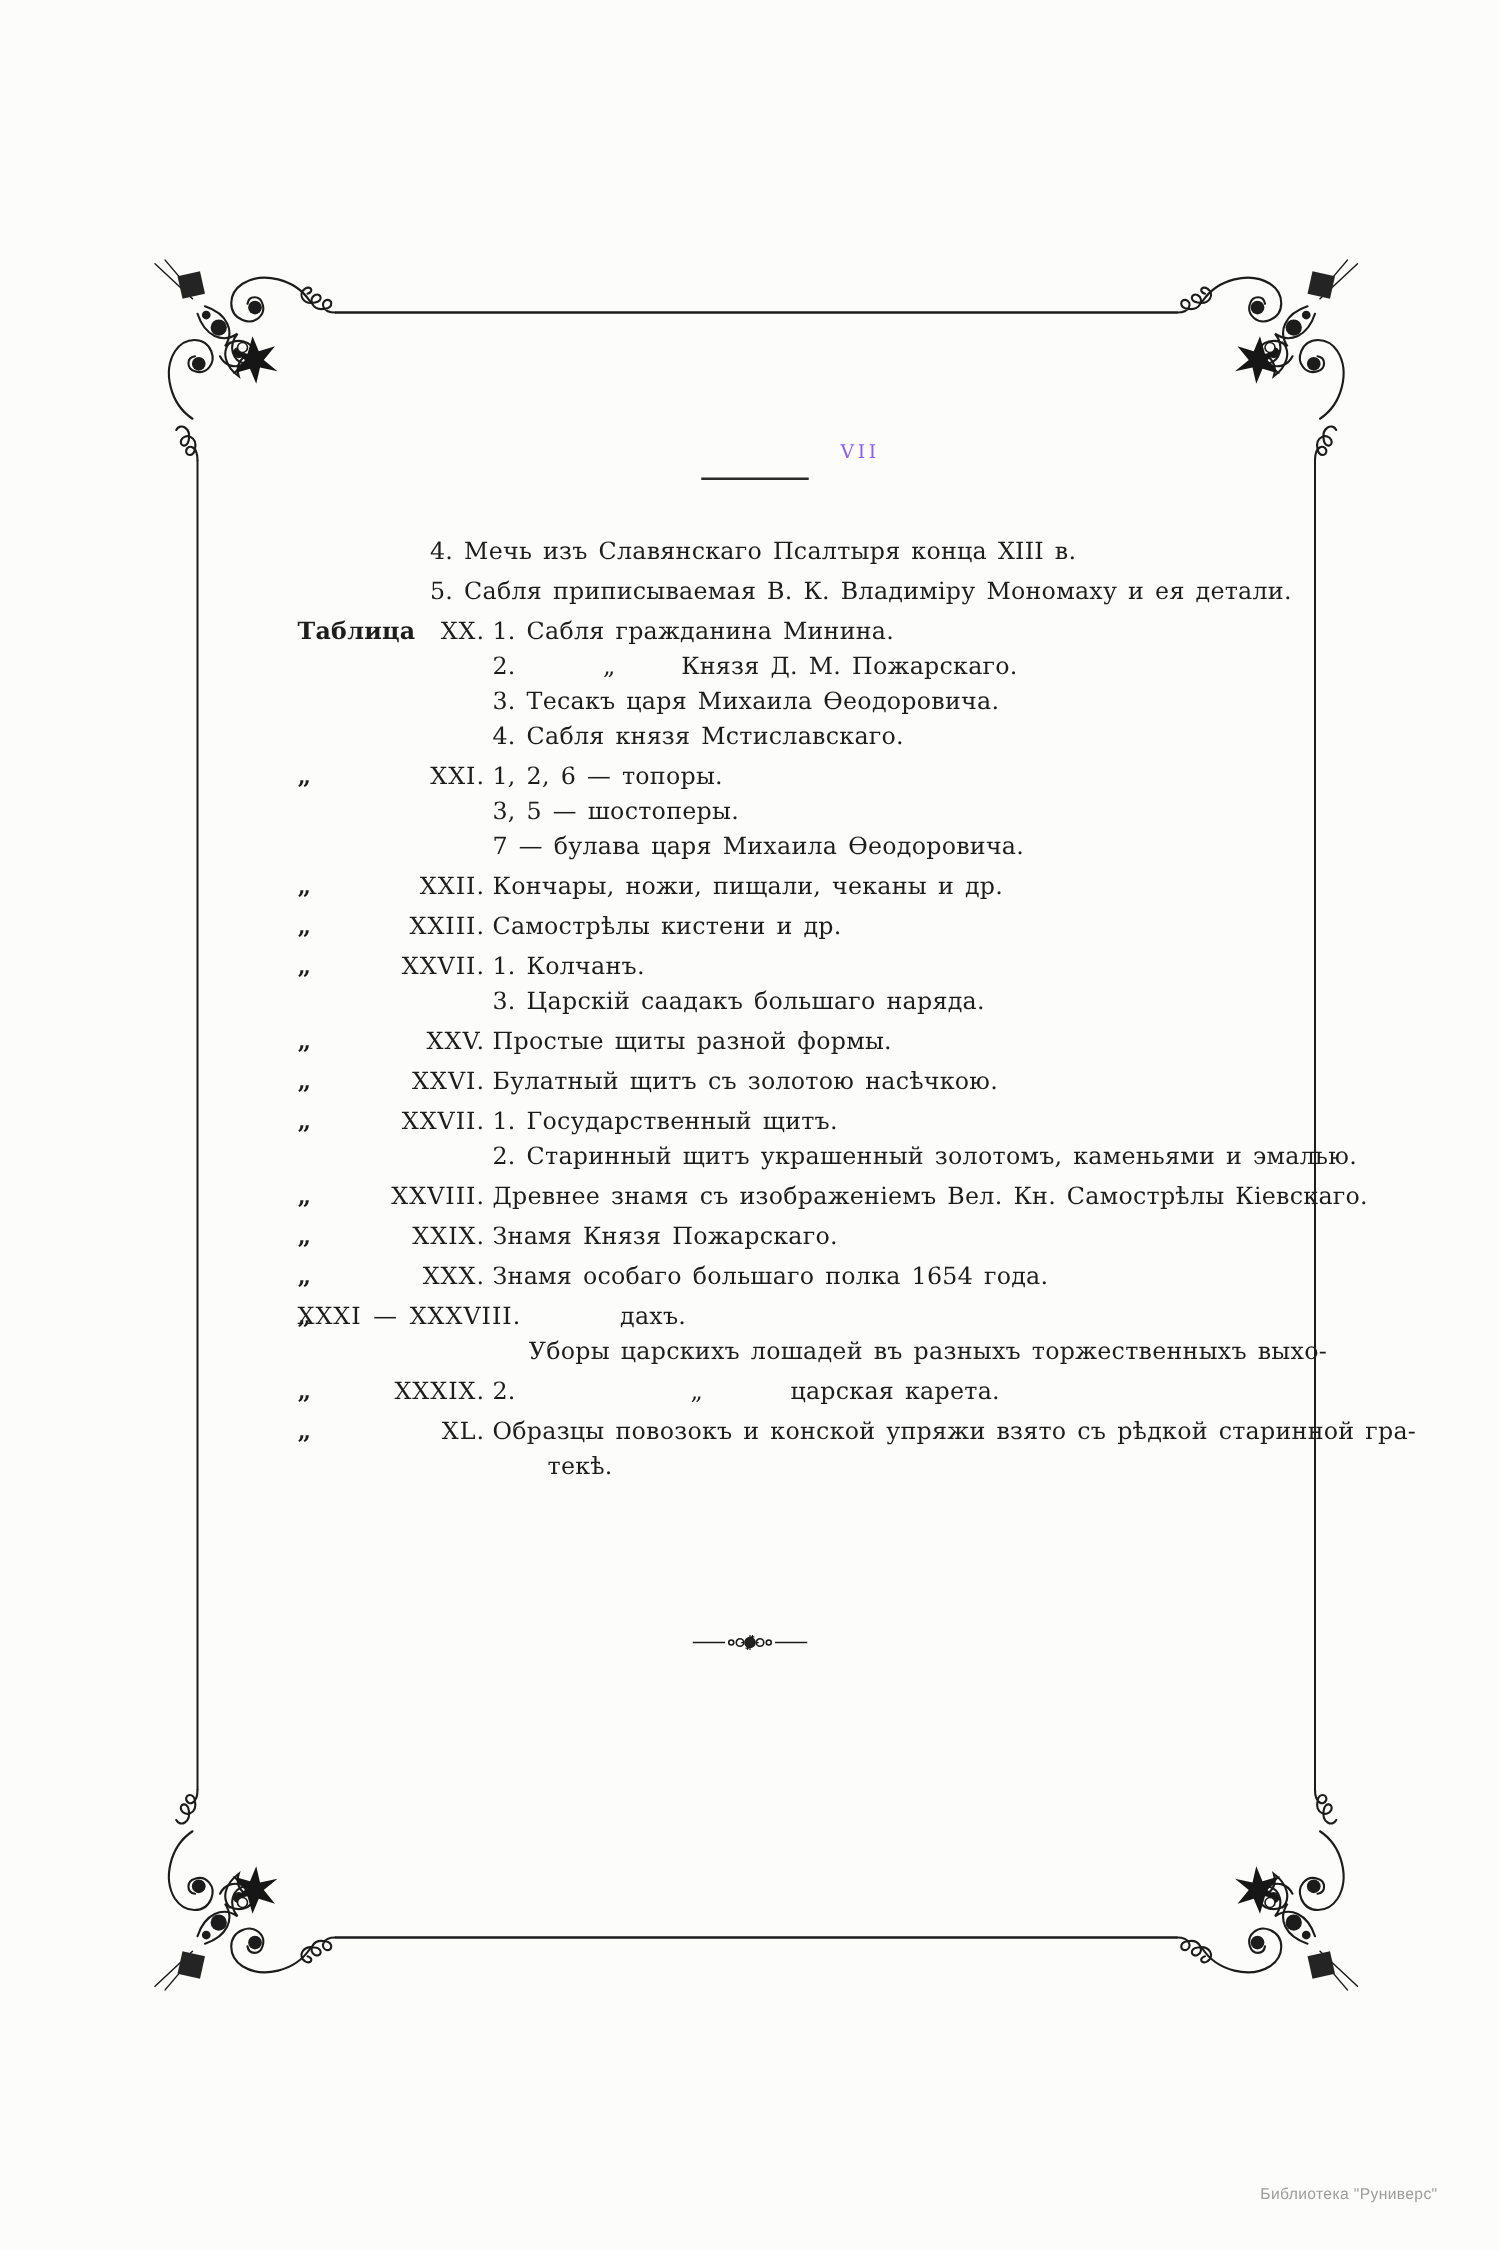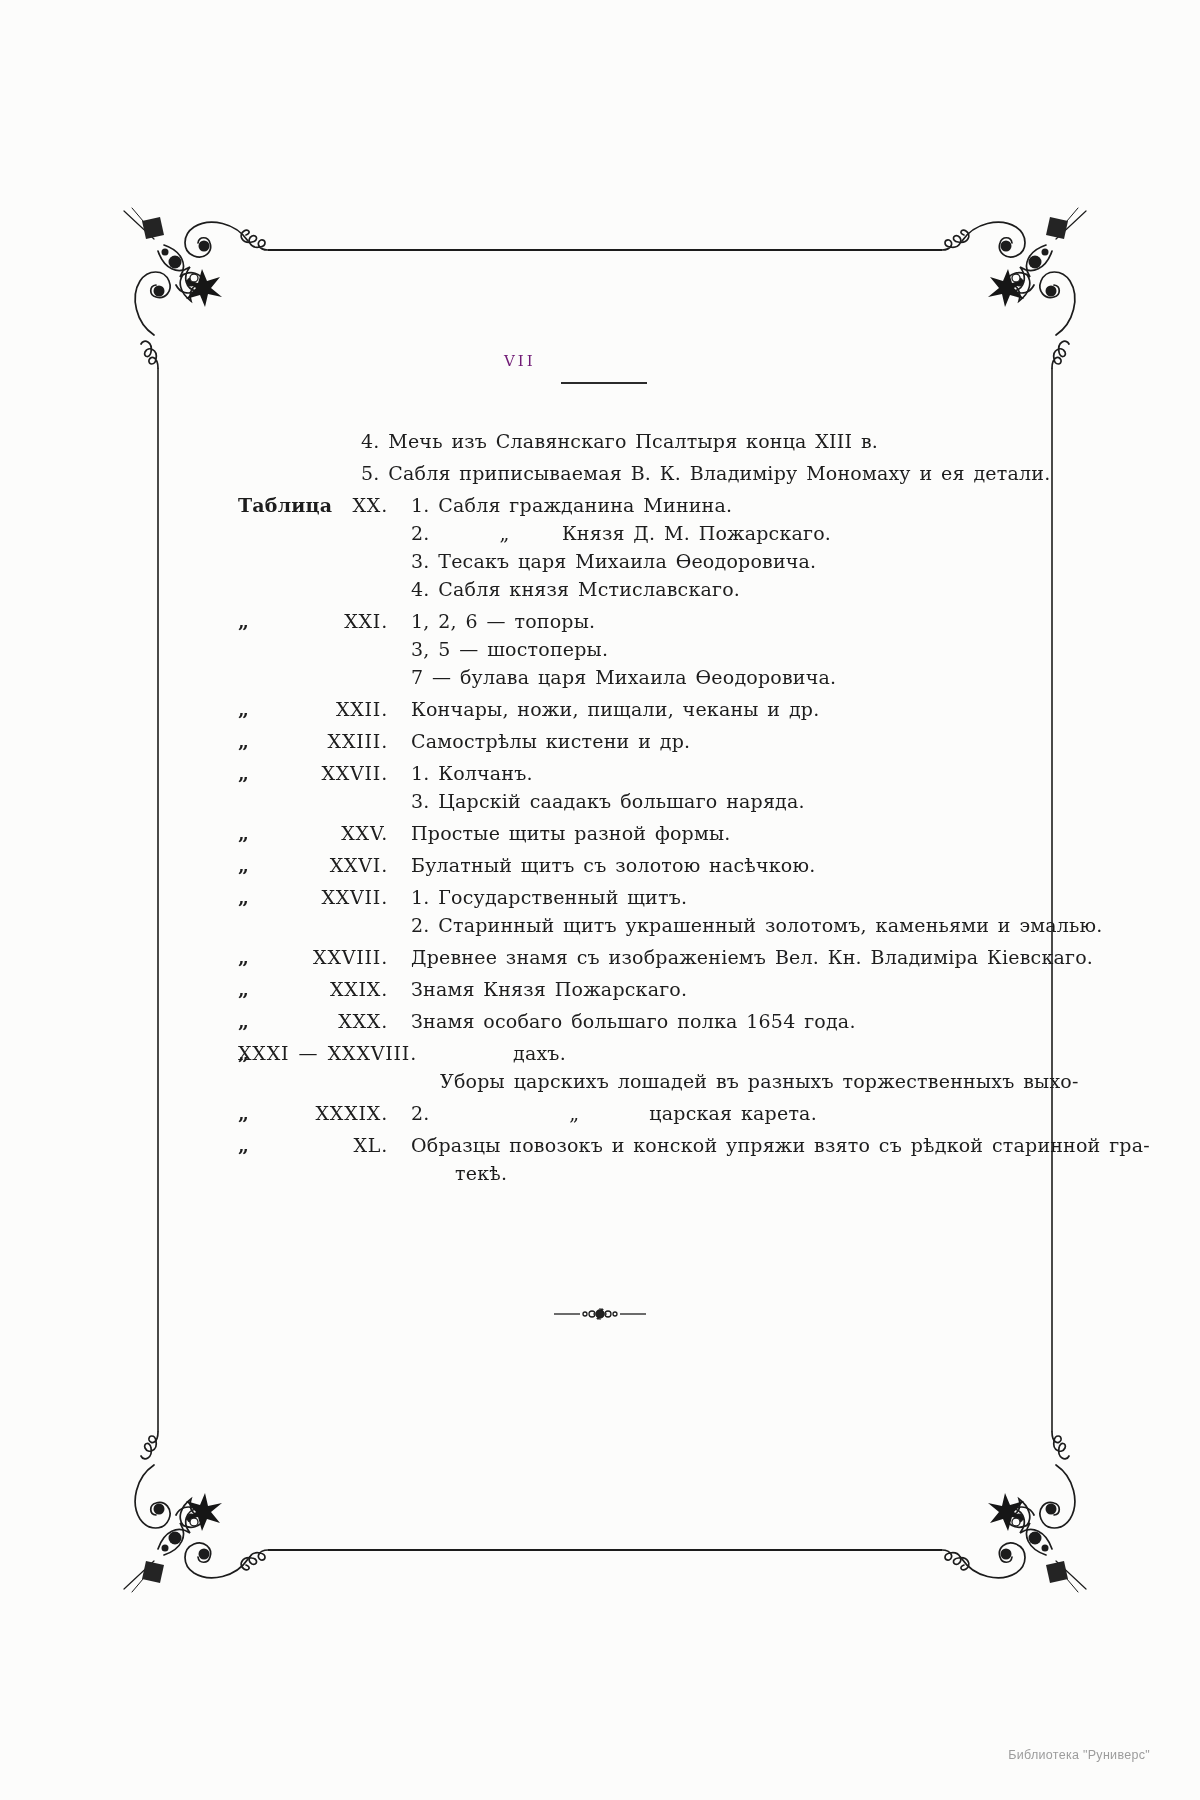--- a/index.html
+++ b/index.html
@@ -9,39 +9,39 @@
     width:1200px;height:1800px;
     margin:0 auto;
     background:#fcfcfb;
     overflow:hidden;
     font-family:"DejaVu Serif", serif;
     color:#1d1d1d;
   }
   svg.frame{position:absolute;left:0;top:0;width:1200px;height:1800px;}
   .pagenum{
     position:absolute;left:504px;top:352px;width:200px;
-    text-align:left;font-size:15px;letter-spacing:3px;color:#701a75;
+    text-align:right;font-size:15px;letter-spacing:3px;color:#8b5cf6;
   }
   .pagenum-rule{
     position:absolute;left:561px;top:382px;width:86px;height:2px;background:#2b2b2b;
   }
   .toc{
     position:absolute;left:238px;top:427px;width:800px;
     font-size:19px;line-height:28px;
     word-spacing:2.5px;letter-spacing:0.2px;
   }
   .row{display:flex;align-items:flex-start;margin-bottom:4px;}
   .cell-left{
     flex:0 0 auto;min-width:150px;text-align:right;
     position:relative;white-space:nowrap;height:28px;line-height:28px;
     letter-spacing:0.8px;
   }
   .cell-left .label{position:absolute;left:0;top:0;letter-spacing:0.2px;font-weight:bold;}
   .row.continuation .cell-left{min-width:100px;}
-  .cell-desc{margin-left:23px;white-space:pre;}
+  .cell-desc{margin-left:6px;white-space:pre;}
   .line{height:28px;line-height:28px;}
   .line.ind-a{padding-left:73px;}
   .line.ind-b{padding-left:44px;}
   .divider{position:absolute;left:554px;top:1306px;}
   .watermark{
     position:absolute;right:50px;top:1748px;
     font-family:"Liberation Sans", sans-serif;
     font-size:12.5px;color:#9c9c9c;letter-spacing:0.3px;
   }
 </style>
@@ -156,21 +156,21 @@
         <span class="label">„</span>
         <span>XXVII.</span>
       </div>
       <div class="cell-desc"><div class="line">1. Государственный щитъ.</div><div class="line">2. Старинный щитъ украшенный золотомъ, каменьями и эмалью.</div></div>
     </div>
         <div class="row">
       <div class="cell-left">
         <span class="label">„</span>
         <span>XXVIII.</span>
       </div>
-      <div class="cell-desc"><div class="line">Древнее знамя съ изображеніемъ Вел. Кн. Владиміра Кіевскаго.</div></div>
+      <div class="cell-desc"><div class="line">Древнее знамя съ изображеніемъ Вел. Кн. Самострѣлы Кіевскаго.</div></div>
     </div>
         <div class="row">
       <div class="cell-left">
         <span class="label">„</span>
         <span>XXIX.</span>
       </div>
       <div class="cell-desc"><div class="line">Знамя Князя Пожарскаго.</div></div>
     </div>
         <div class="row">
       <div class="cell-left">

